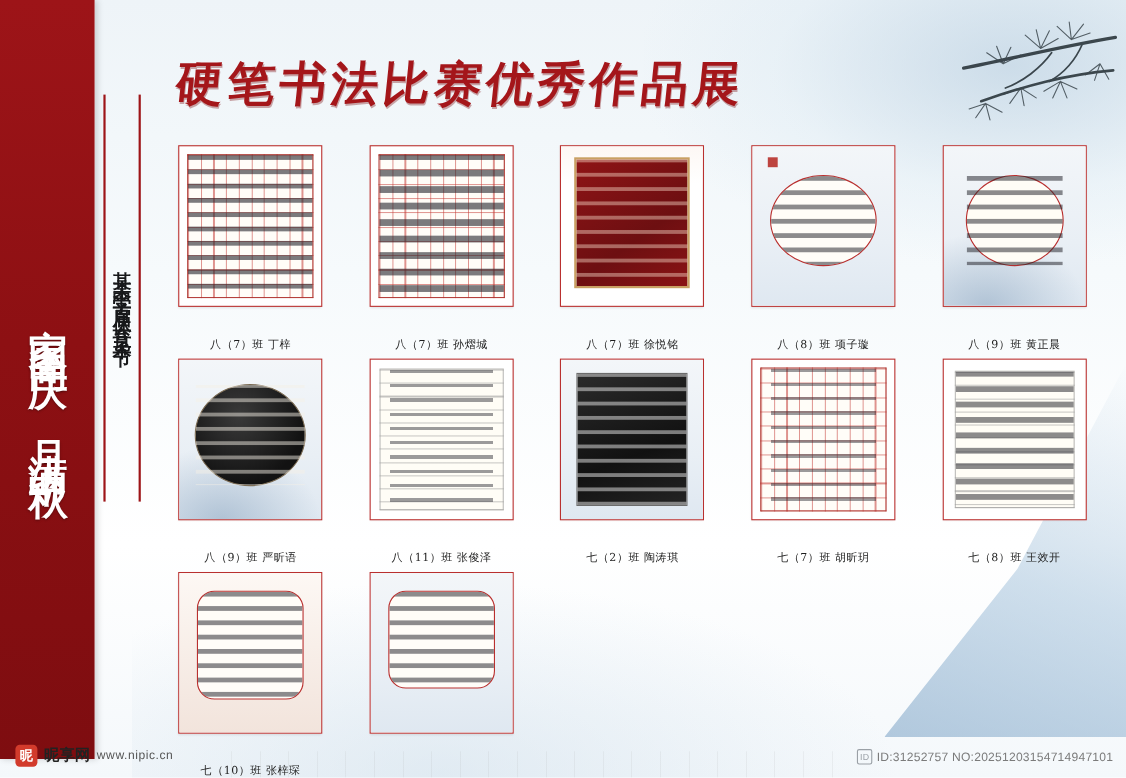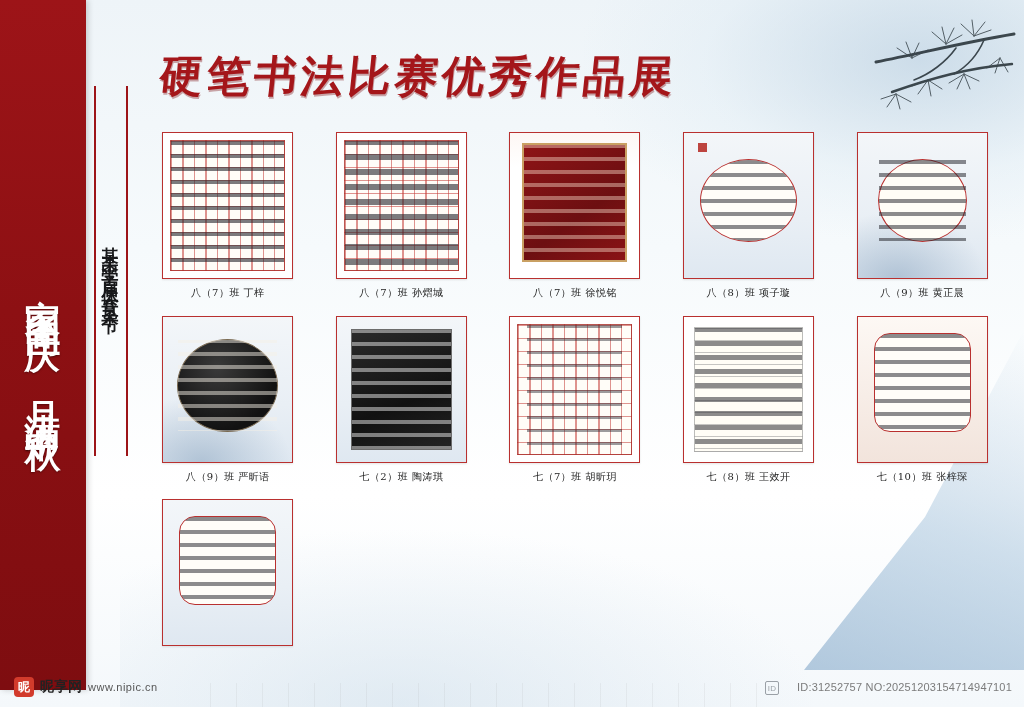--- a/index.html
+++ b/index.html
@@ -106,21 +106,21 @@
   #grid {
     position: absolute;
     left: 150px; top: 132px;
     width: 850px; height: 545px;
     display: grid;
     grid-template-columns: repeat(5, 1fr);
     grid-template-rows: repeat(3, 1fr);
     column-gap: 18px;
     row-gap: 6px;
   }
-  .cell { display: flex; flex-direction: column; align-items: center; }
+  .cell { display: flex; flex-direction: column; align-items: center; gap: 20px; }
   .frame {
     width: 131px; height: 147px;
     border: 1px solid #b9302f;
     background: #fff;
     position: relative;
     overflow: hidden;
     box-shadow: 0 1px 2px rgba(0,0,0,.10);
   }
   .caption {
     margin-top: 7px;
@@ -248,21 +248,21 @@
     font-family:"DejaVu Serif",serif;
   }
   #footer-logo .brand {
     font-family: "DejaVu Serif", serif;
     font-size: 14px; font-weight: 700; color:#222;
   }
   #footer-logo .url { font-size: 11px; color:#555; letter-spacing:.5px; }
 
   #footer-id {
     position: absolute; right: 12px; bottom: 12px;
-    display:flex; align-items:flex-start; gap:18px;
+    display:flex; align-items:flex-end; gap:4px;
     font-size: 11px; color:#7b7b7b; letter-spacing:.2px;margin-top:20px;
   }
   #footer-id .idmark {
     width:14px;height:14px;border:1px solid #9aa0a6;border-radius:2px;
     display:flex;align-items:center;justify-content:center;font-size:8px;color:#9aa0a6;
   }
 
   
   #bottom-strip {
     position:absolute; left:210px; bottom:0; width:560px; height:24px;
@@ -365,20 +365,28 @@
         <div class="mount-blue"></div>
         <div class="wash-mini"></div>
         <div class="oval-dark">
           <div class="ink-grid" style="opacity:.6;background-image:repeating-linear-gradient(to bottom, rgba(245,240,230,.8) 0 3px, transparent 3px 12px)"></div>
         </div>
       </div>
       <div class="caption">八（9）班  严昕语</div>
     </div>
 
 
+    <div class="cell">
+      <div class="frame">
+        <div class="paper lines-only">
+            <div class="ink-lines"></div>
+          </div>
+      </div>
+      <div class="caption">八（11）班  张俊泽</div>
+    </div>
 
     <div class="cell">
       <div class="frame">
         <div class="mount-blue"></div>
         <div class="paper black-slab">
             <div class="ink-grid"></div>
           </div>
       </div>
       <div class="caption">七（2）班  陶涛琪</div>
     </div>

